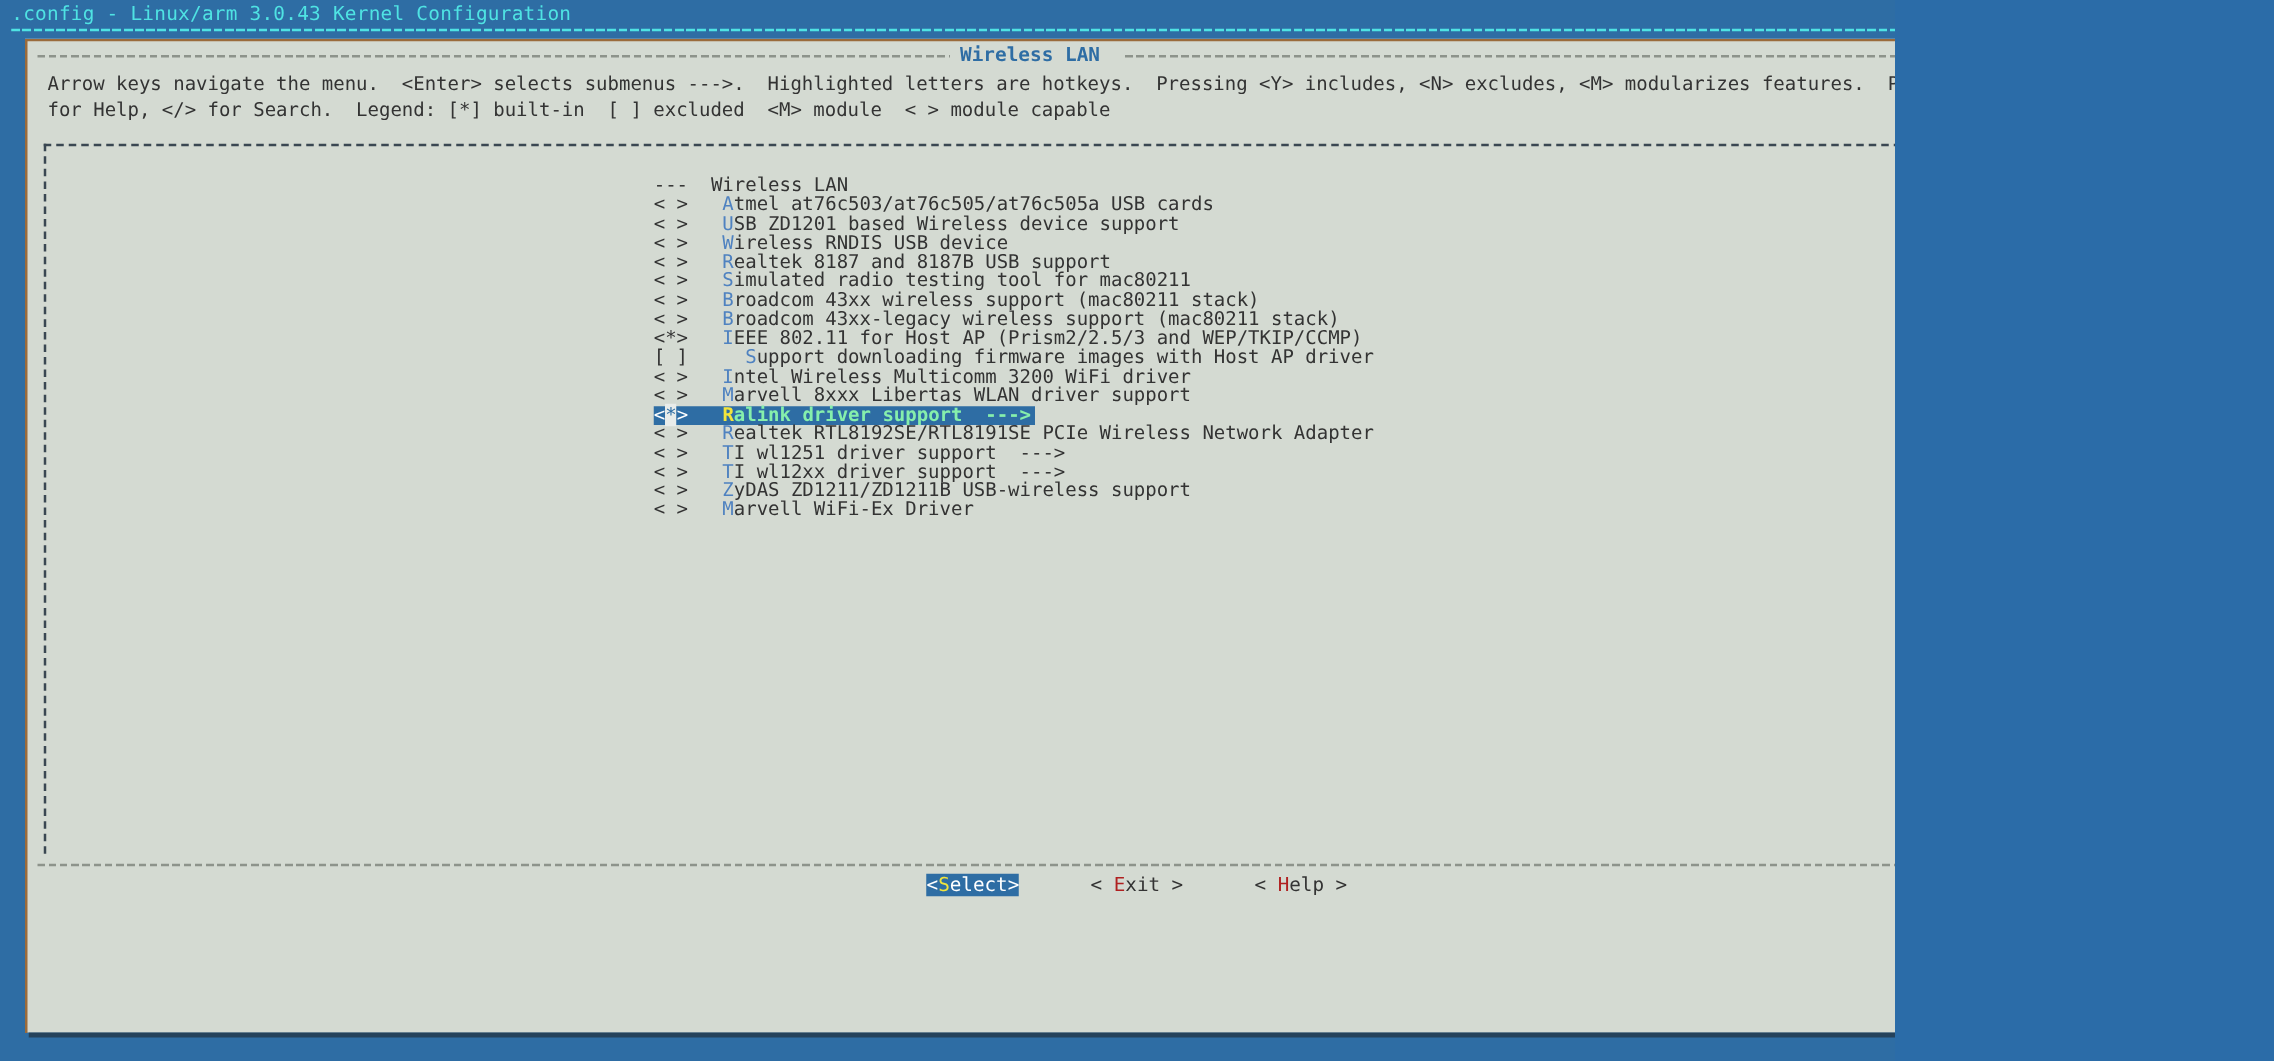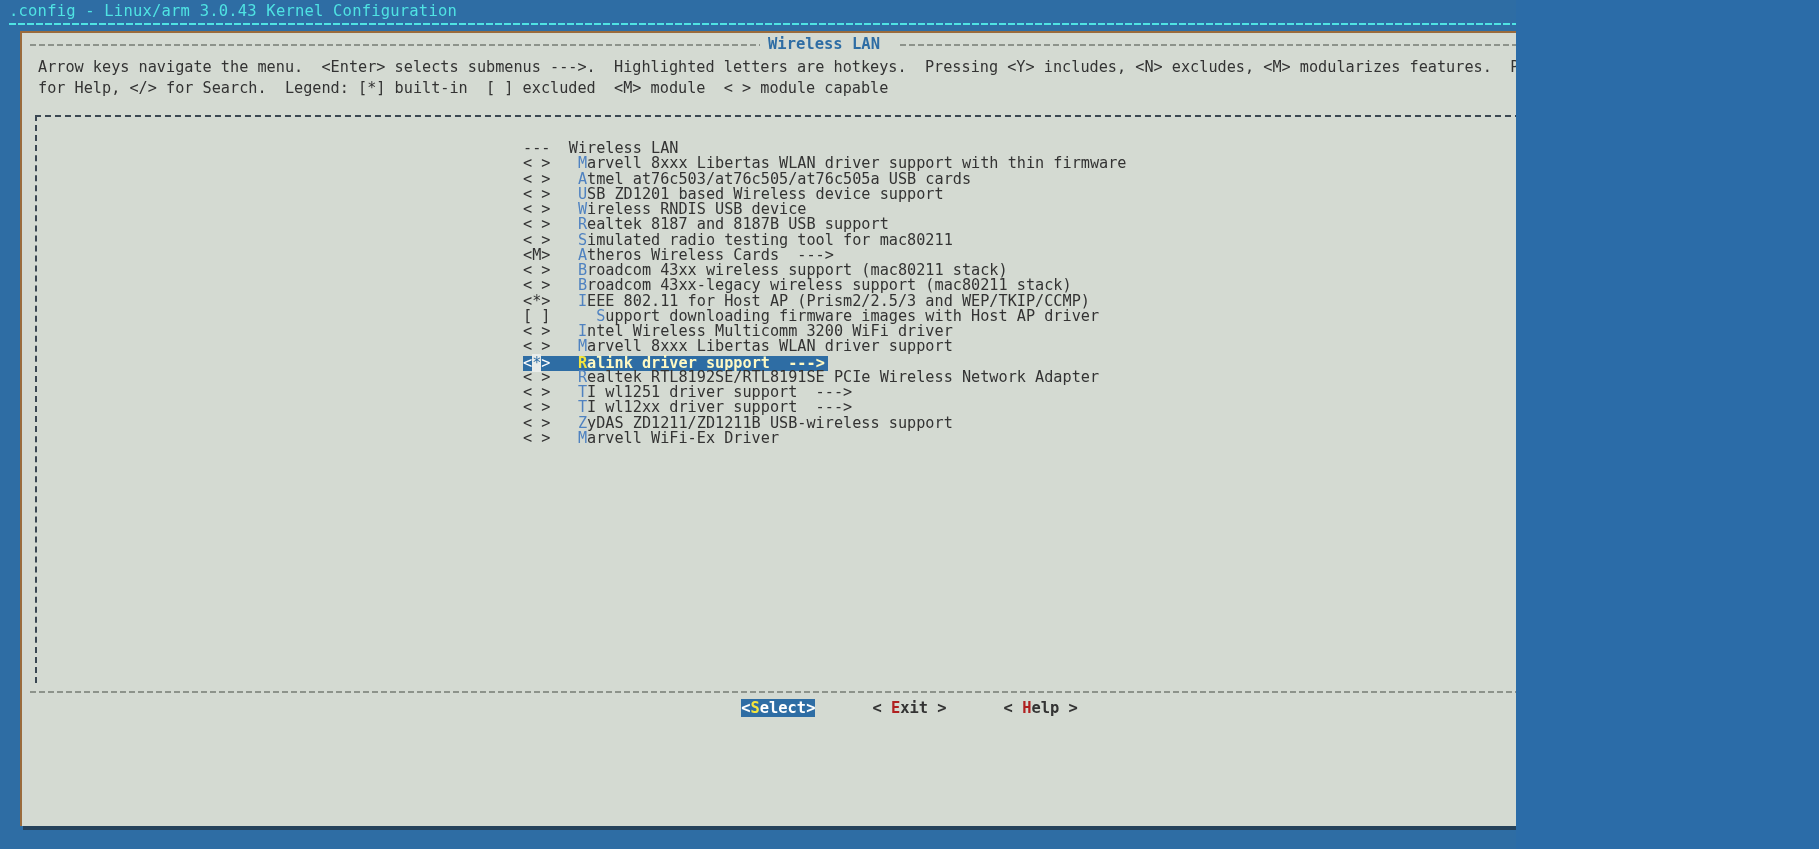--- a/index.html
+++ b/index.html
@@ -141,21 +141,21 @@
     background: #2e6da4;
     display: inline-block;
     padding-right: 3px;
   }
   .row.selected .mark { color: #ffffff; }
   .row.selected .mark .cursor {
     background: #e8ecea;
     color: #2e6da4;
   }
   .row.selected .hot { color: #f2e43c; font-weight: bold; }
-  .row.selected .txt { color: #fef9c3; font-weight: bold; text-align: center; }
+  .row.selected .txt { color: #86efac; font-weight: bold; text-align: center; }
   .row-wrap.selected-wrap { line-height: 15.25px; height: 15.25px; }
 
   
   #btn-rule {
     position: absolute;
     left: 10px; top: 660px;
     width: 1759px; height: 2px;
     background: repeating-linear-gradient(to right,
       #8d938b 0px, #8d938b 6px, #d4dad2 6px, #d4dad2 9px);
   }
@@ -164,21 +164,21 @@
     left: 0; top: 668px;
     width: 1779px;
     text-align: center;
     font-size: 15.4px;
     white-space: pre;
   }
   #buttons .btn {
     display: inline-block;
     white-space: pre;
     color: #333333;
-    font-weight: bold;
+    font-weight: normal;
   }
   #buttons .btn.active {
     background: #2e6da4;
     color: #ffffff;
   }
   #buttons .btn.active .hotk { color: #f2e43c; }
   #buttons .btn .hotk { color: #b02020; }
   #buttons .gap { display: inline-block; width: 57px; }
 
   
@@ -219,39 +219,33 @@
 
     <div id="helptext">Arrow keys navigate the menu.  &lt;Enter&gt; selects submenus ---&gt;.  Highlighted letters are hotkeys.  Pressing &lt;Y&gt; includes, &lt;N&gt; excludes, &lt;M&gt; modularizes features.  Press &lt;Esc&gt;&lt;Esc&gt; to exit, &lt;?&gt; for Help, &lt;/&gt; for Search.  Legend: [*] built-in  [ ] excluded  &lt;M&gt; module  &lt; &gt; module capable</div>
 
     <div id="listbox">
       <div id="listbox-shadow-r"></div>
       <div id="menu">
           <div class="row-wrap">
             <div class="row"><span class="mark">---</span><span>  </span><span class="hot"></span><span class="txt">Wireless LAN</span></div>
           </div>
           <div class="row-wrap">
-            <div class="row"><span class="mark">&lt; &gt;</span><span>   </span><span class="hot">M</span><span class="txt">arvell 8xxx Libertas WLAN driver support with thin firmware</span></div>
-          </div>
-          <div class="row-wrap">
             <div class="row"><span class="mark">&lt; &gt;</span><span>   </span><span class="hot">A</span><span class="txt">tmel at76c503/at76c505/at76c505a USB cards</span></div>
           </div>
           <div class="row-wrap">
             <div class="row"><span class="mark">&lt; &gt;</span><span>   </span><span class="hot">U</span><span class="txt">SB ZD1201 based Wireless device support</span></div>
           </div>
           <div class="row-wrap">
             <div class="row"><span class="mark">&lt; &gt;</span><span>   </span><span class="hot">W</span><span class="txt">ireless RNDIS USB device</span></div>
           </div>
           <div class="row-wrap">
             <div class="row"><span class="mark">&lt; &gt;</span><span>   </span><span class="hot">R</span><span class="txt">ealtek 8187 and 8187B USB support</span></div>
           </div>
           <div class="row-wrap">
             <div class="row"><span class="mark">&lt; &gt;</span><span>   </span><span class="hot">S</span><span class="txt">imulated radio testing tool for mac80211</span></div>
-          </div>
-          <div class="row-wrap">
-            <div class="row"><span class="mark">&lt;M&gt;</span><span>   </span><span class="hot">A</span><span class="txt">theros Wireless Cards  ---&gt;</span></div>
           </div>
           <div class="row-wrap">
             <div class="row"><span class="mark">&lt; &gt;</span><span>   </span><span class="hot">B</span><span class="txt">roadcom 43xx wireless support (mac80211 stack)</span></div>
           </div>
           <div class="row-wrap">
             <div class="row"><span class="mark">&lt; &gt;</span><span>   </span><span class="hot">B</span><span class="txt">roadcom 43xx-legacy wireless support (mac80211 stack)</span></div>
           </div>
           <div class="row-wrap">
             <div class="row"><span class="mark">&lt;*&gt;</span><span>   </span><span class="hot">I</span><span class="txt">EEE 802.11 for Host AP (Prism2/2.5/3 and WEP/TKIP/CCMP)</span></div>
           </div>

